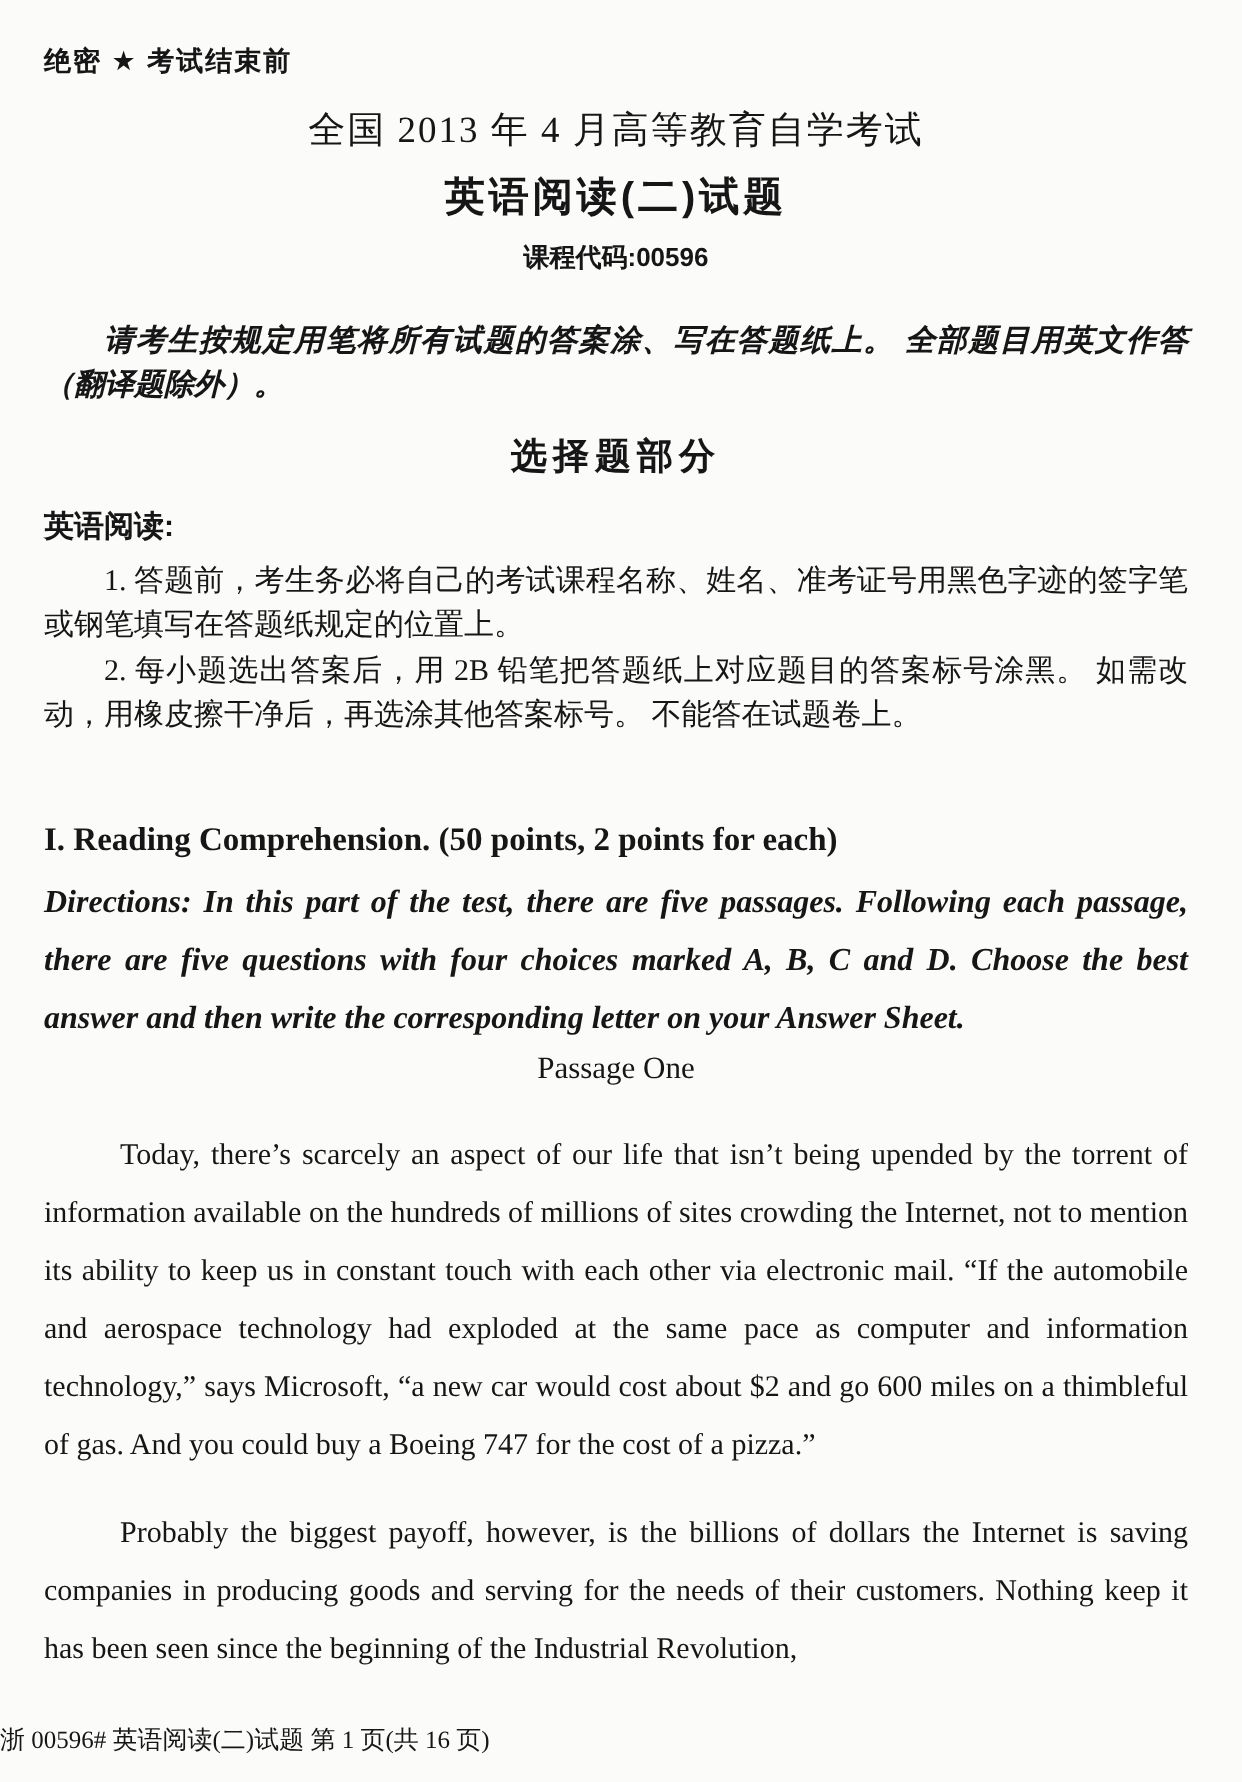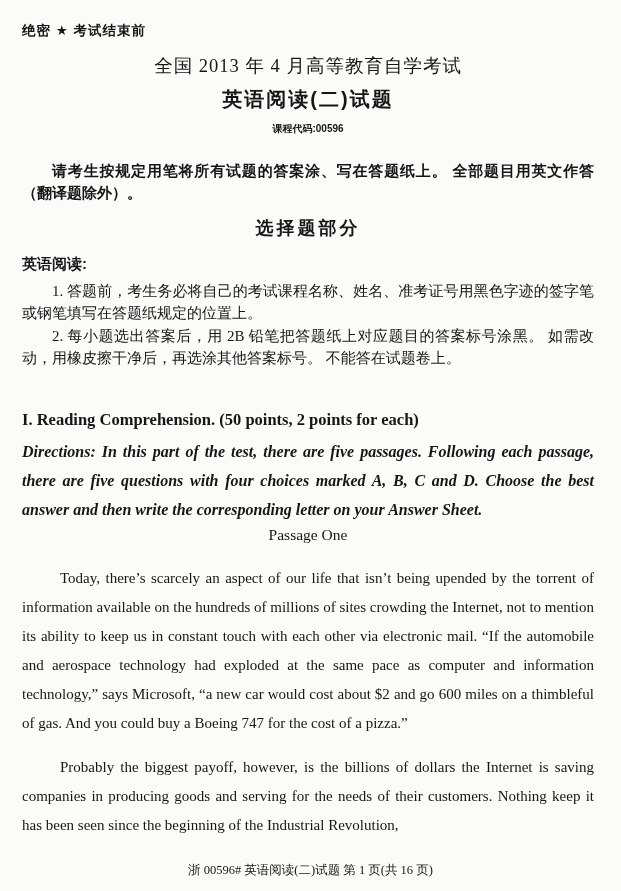--- a/index.html
+++ b/index.html
@@ -38,32 +38,33 @@
     font-weight: 700;
     font-size: 20px;
     line-height: 28px;
     margin-top: 7px;
     letter-spacing: 2px;
   }
   .title-code {
     text-align: center;
     font-family: "Liberation Sans", "DejaVu Sans", sans-serif;
     font-weight: 700;
-    font-size: 10px;
+    font-size: 13px;
     line-height: 18px;
     margin-top: 7px;
   }
   .intro {
     margin-top: 22px;
     font-family: "Liberation Sans", "DejaVu Sans", sans-serif;
     font-weight: 600;
     font-size: 15px;
     line-height: 22px;
     text-indent: 2em;
     text-align: justify;
+    font-style: italic;
   }
   .section-header {
     text-align: center;
     font-family: "Liberation Sans", "DejaVu Sans", sans-serif;
     font-weight: 600;
     font-size: 18px;
     line-height: 24px;
     margin-top: 12px;
     letter-spacing: 3px;
   }
@@ -109,21 +110,20 @@
     line-height: 29px;
     text-align: justify;
     text-indent: 38px;
   }
   .para + .para { margin-top: 0; }
   .footer {
     position: absolute;
     bottom: 13px;
     left: 0;
     right: 0;
-    text-align: center;
     font-size: 12.5px;
     line-height: 15px;
   }
 </style>
 </head>
 <body>
 
 <div class="page">
 
   <div class="topnote">绝密 ★ 考试结束前</div>

